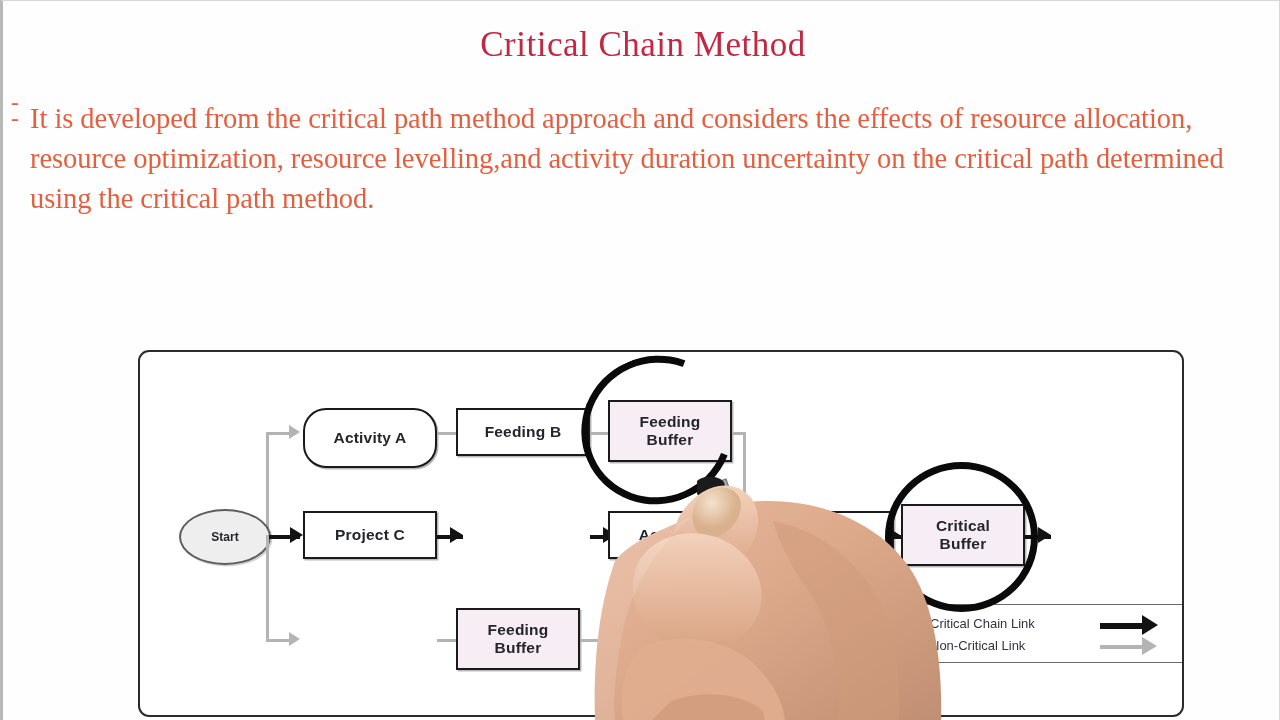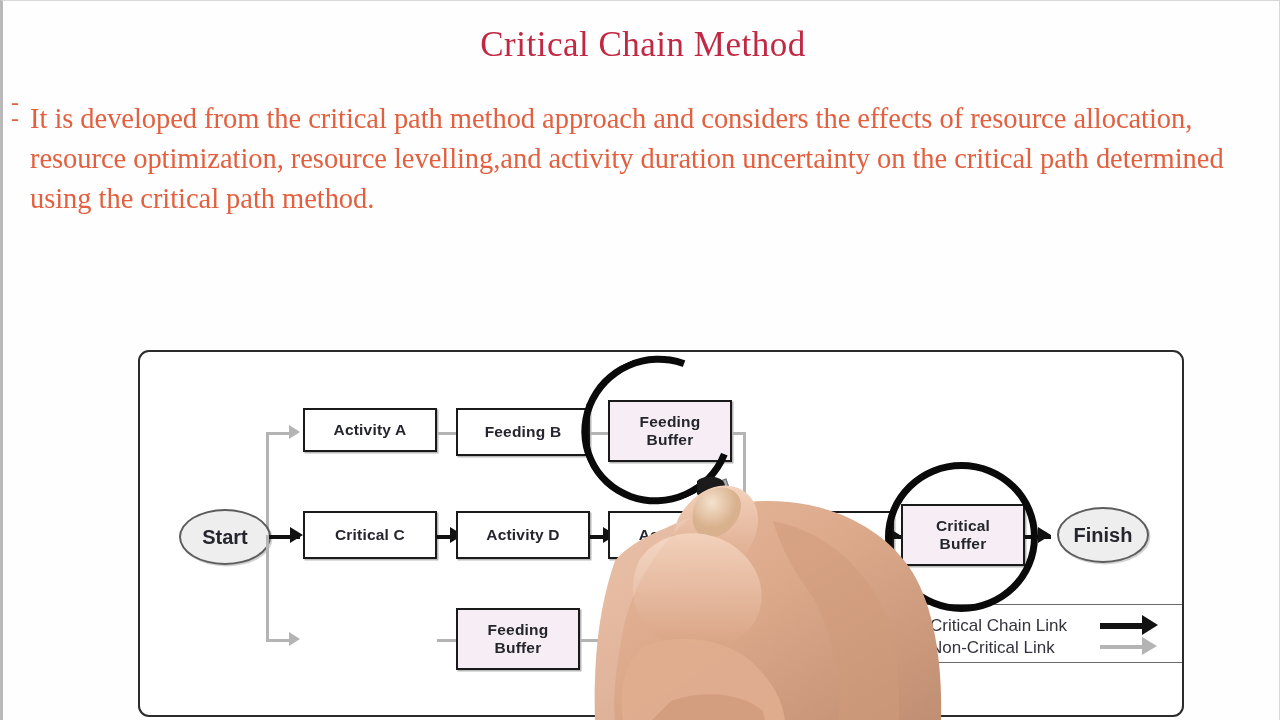--- a/index.html
+++ b/index.html
@@ -73,21 +73,21 @@
   .node.buffer{ background:#f6eef4; }
   .terminal{
     position:absolute;
     box-sizing:border-box;
     border:2px solid #5d5d5d;
     background:#eeeeee;
     border-radius:50%;
     color:#25252e;
     font-family:"Liberation Sans", sans-serif;
     font-weight:bold;
-    font-size:20px;
+    font-size:12px;
     display:flex;align-items:center;justify-content:center;
     box-shadow:1.5px 1.5px 0 rgba(0,0,0,0.18);
   }
   
   .hline{position:absolute;height:0;}
   .vline{position:absolute;width:0;}
   .crit{ border-top:4.5px solid #121212; }
   .noncrit{ border-top:3.5px solid #b4b4b4; }
   .noncritv{ border-left:3.5px solid #b4b4b4; }
   .arrowhead{position:absolute;width:0;height:0;}
@@ -111,21 +111,21 @@
     box-sizing:border-box;
   }
   .key-label{
     position:absolute;left:12px;top:18px;
     font-family:"Liberation Sans", sans-serif;
     font-weight:bold;font-size:14.5px;color:#2a2a2a;
   }
   .key-item{
     position:absolute;left:90px;
     font-family:"Liberation Sans", sans-serif;
-    font-size:17px;color:#33333c;white-space:nowrap;
+    font-size:13px;color:#33333c;white-space:nowrap;
   }
   .key-item.one{top:11px;}
   .key-item.two{top:33px;}
   .key-arrow{position:absolute;left:260px;}
   .key-arrow.one{top:18px;}
   .key-arrow.two{top:40px;}
   .key-arrow .shaft{position:absolute;left:0;top:0;}
   .key-arrow .head{position:absolute;width:0;height:0;}
   
   .ink-circle{
@@ -160,21 +160,21 @@
       <span>It is developed from the critical path method approach and considers the effects of resource allocation,  resource optimization, resource levelling,and activity duration uncertainty on the critical path determined using the critical path method.</span>
     </div>
   </div>
 
   <div class="diagram">
 
     <div class="vline noncritv" style="left:126px;top:80px;height:105px;"></div>
     <div class="hline noncrit" style="left:126px;top:80px;width:25px;"></div>
     <div class="arrowhead non-a" style="left:149px;top:73px;"></div>
 
-    <div class="node" style="left:163px;top:56px;width:134px;height:44px;">
+    <div class="node" style="left:163px;top:56px;width:134px;height:60px;border-radius:23px;">
       <span>Activity A</span>
     </div>
 
     <div class="hline noncrit" style="left:297px;top:80px;width:25px;"></div>
     <div class="arrowhead non-a" style="left:320px;top:73px;"></div>
 
     <div class="node" style="left:316px;top:56px;width:134px;height:48px;">
       <span>Feeding B</span>
     </div>
 
@@ -190,29 +190,26 @@
     <div class="vline noncritv" style="left:603px;top:80px;height:105px;"></div>
 
     <div class="terminal" style="left:39px;top:157px;width:92px;height:56px;">
       <span>Start</span>
     </div>
 
     <div class="hline crit" style="left:128px;top:183px;width:32px;"></div>
     <div class="arrowhead crit-a" style="left:150px;top:175px;"></div>
 
     <div class="node" style="left:163px;top:159px;width:134px;height:48px;">
-      <span>Critical C</span>
+      <span>Project C</span>
     </div>
 
     <div class="hline crit" style="left:297px;top:183px;width:26px;"></div>
     <div class="arrowhead crit-a" style="left:310px;top:175px;"></div>
 
-    <div class="node" style="left:316px;top:159px;width:134px;height:48px;">
-      <span>Activity D</span>
-    </div>
 
     <div class="hline crit" style="left:450px;top:183px;width:24px;"></div>
     <div class="arrowhead crit-a" style="left:463px;top:175px;"></div>
 
     <div class="node" style="left:468px;top:159px;width:134px;height:48px;">
       <span>Activity E</span>
     </div>
 
     <div class="hline crit" style="left:602px;top:183px;width:24px;"></div>
     <div class="arrowhead crit-a" style="left:615px;top:175px;"></div>
@@ -225,23 +222,20 @@
     <div class="arrowhead crit-a" style="left:747px;top:175px;"></div>
 
     <div class="node buffer" style="left:761px;top:152px;width:124px;height:62px;flex-direction:column;">
       <span>Critical</span>
       <span>Buffer</span>
     </div>
 
     <div class="hline crit" style="left:885px;top:183px;width:26px;"></div>
     <div class="arrowhead crit-a" style="left:898px;top:175px;"></div>
 
-    <div class="terminal" style="left:917px;top:155px;width:92px;height:56px;">
-      <span>Finish</span>
-    </div>
 
     <div class="vline noncritv" style="left:126px;top:183px;height:105px;"></div>
     <div class="hline noncrit" style="left:126px;top:287px;width:25px;"></div>
     <div class="arrowhead non-a" style="left:149px;top:280px;"></div>
 
 
     <div class="hline noncrit" style="left:297px;top:287px;width:25px;"></div>
     <div class="arrowhead non-a" style="left:320px;top:280px;"></div>
 
     <div class="node buffer" style="left:316px;top:256px;width:124px;height:62px;flex-direction:column;">

